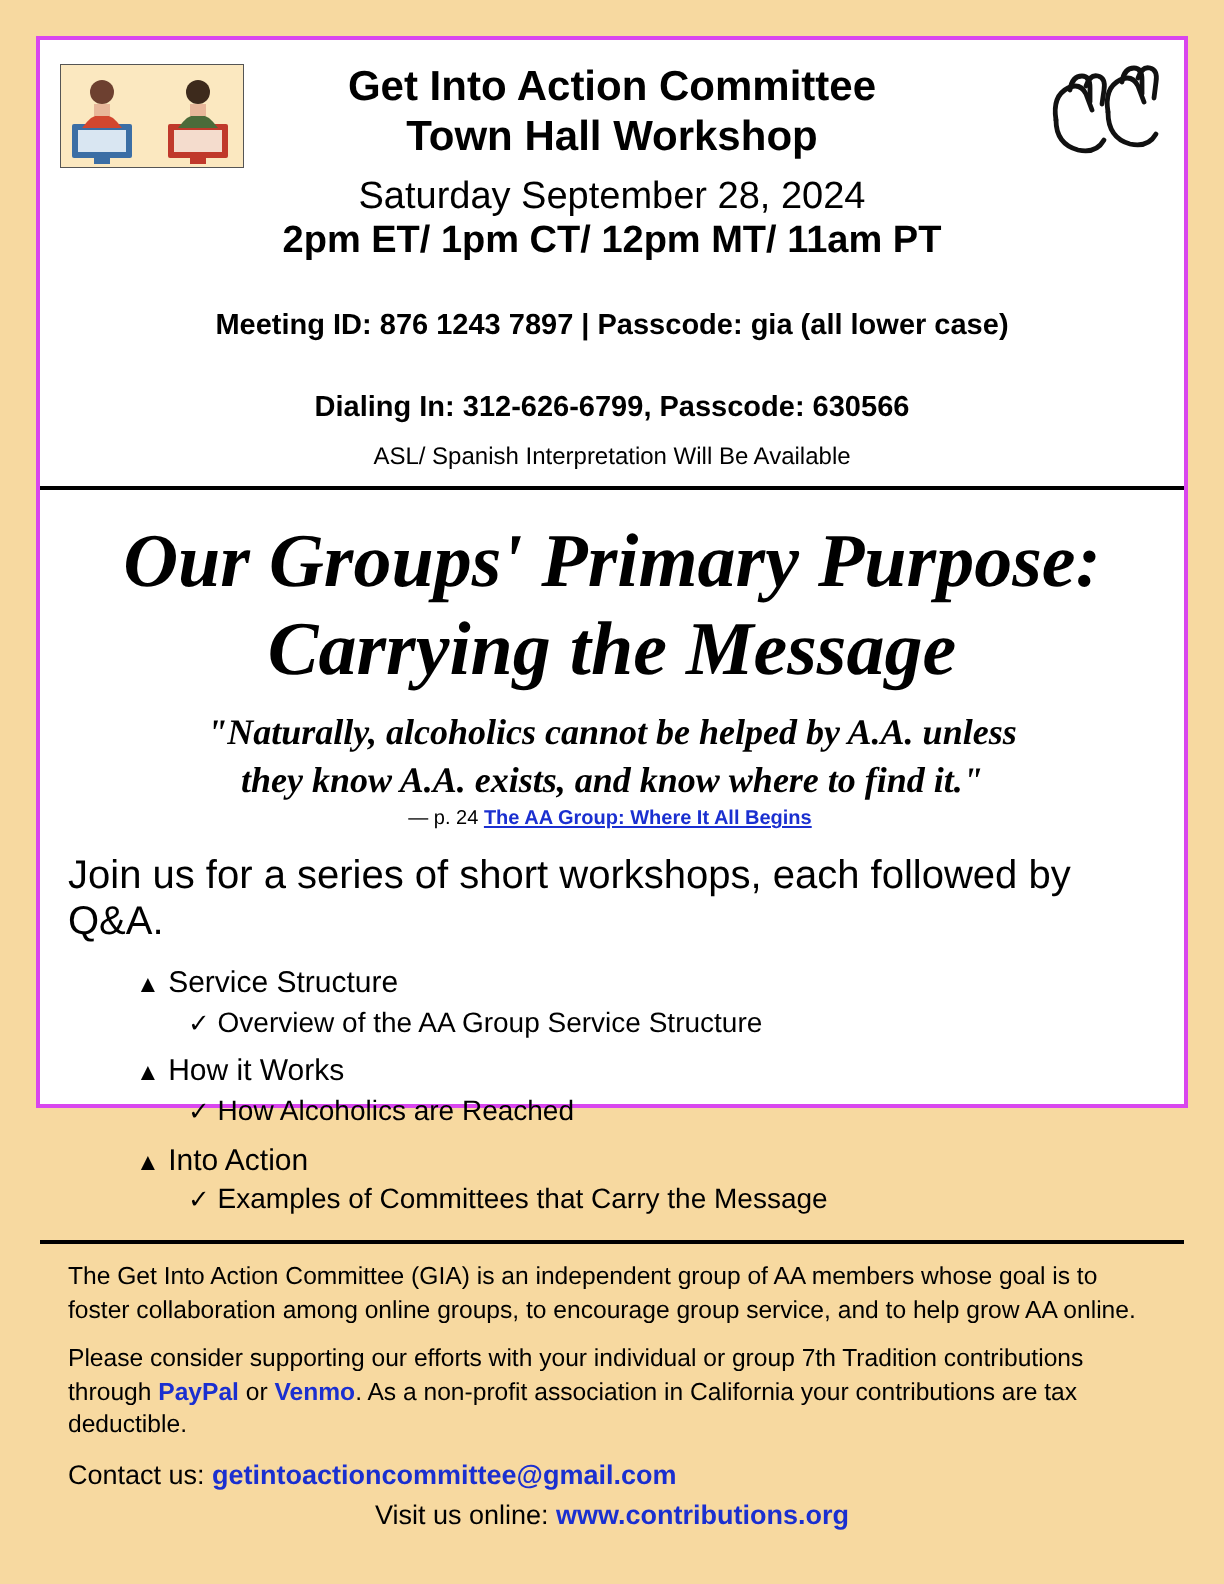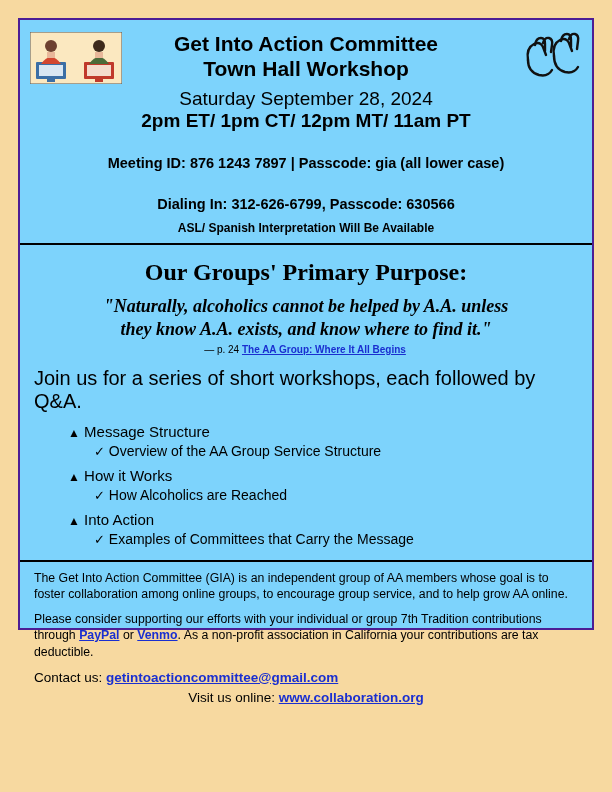--- a/index.html
+++ b/index.html
@@ -12,23 +12,23 @@
     background: #f7d9a0;
     font-family: "Liberation Sans", sans-serif;
     color: #000;
     overflow: hidden;
   }
   .flyer {
     position: absolute;
     left: 18px;
     top: 18px;
     width: 576px;
-    height: 612px;
-    background: #7dd3fc;
-    border: 2px solid #4c1d95;
+    height: 536px;
+    background: #ffffff;
+    border: 2px solid #d946ef;
     box-sizing: border-box;
   }
   
   .header {
     position: relative;
     padding: 10px 12px 6px 12px;
     text-align: center;
     border-bottom: 2px solid #000;
   }
   .header-illus {
@@ -63,34 +63,35 @@
     line-height: 1.2;
   }
   .meeting-line {
     font-size: 14.5px;
     font-weight: bold;
     line-height: 1.35;
     margin-top: 21px;
   }
   .asl-note {
     font-size: 12px;
-    font-weight: bold;
+    font-weight: normal;
     margin-top: 7px;
     margin-bottom: 2px;
   }
   
   .body-sec {
     padding: 10px 14px 4px 14px;
     border-bottom: 2px solid #000;
   }
   .theme {
     text-align: center;
     font-family: "Liberation Serif", serif;
-    font-weight: bold;
-    font-size: 24px;
+    font-style: italic;
+    font-weight: bold;
+    font-size: 38px;
     line-height: 1.16;
     margin: 4px 0 8px 0;
   }
   .quote {
     text-align: center;
     font-family: "Liberation Serif", serif;
     font-style: italic;
     font-weight: bold;
     font-size: 18px;
     line-height: 1.3;
@@ -129,21 +130,20 @@
   .chk { font-size: 13px; }
   
   .footer {
     padding: 8px 14px 6px 14px;
     font-size: 12.3px;
     line-height: 1.35;
   }
   .footer p { margin: 0 0 8px 0; }
   .link {
     color: #1a2fd0;
-    text-decoration: underline;
     font-weight: bold;
   }
   .contact {
     text-align: left;
     font-size: 13.5px;
     margin: 4px 0 2px 0;
   }
   .visit {
     text-align: center;
     font-size: 13.5px;
@@ -198,37 +198,38 @@
     <div class="title-date">Saturday September 28, 2024</div>
     <div class="title-time">2pm ET/ 1pm CT/ 12pm MT/ 11am PT</div>
     <div class="meeting-line">Meeting ID: 876 1243 7897 | Passcode: gia (all lower case)</div>
     <div class="meeting-line">Dialing In: 312-626-6799, Passcode: 630566</div>
     <div class="asl-note">ASL/ Spanish Interpretation Will Be Available</div>
   </div>
 
   <div class="body-sec">
     <div class="theme">
       <div>Our Groups' Primary Purpose:</div>
+      <div>Carrying the Message</div>
     </div>
 
     <div class="quote">
       <div>"Naturally, alcoholics cannot be helped by A.A. unless</div>
       <div>they know A.A. exists, and know where to find it."</div>
     </div>
 
     <div class="attrib">
       <span>— p. 24 </span><span class="src">The AA Group: Where It All Begins</span>
     </div>
 
     <div class="joinus">Join us for a series of short workshops, each followed by Q&amp;A.</div>
 
     <div class="agenda">
       <div class="agenda-item">
         <span class="tri">▲</span>
-        <span>Message Structure</span>
+        <span>Service Structure</span>
       </div>
       <div class="agenda-sub">
         <span class="chk">✓</span>
         <span>Overview of the AA Group Service Structure</span>
       </div>
 
       <div class="agenda-item">
         <span class="tri">▲</span>
         <span>How it Works</span>
       </div>
@@ -245,16 +246,16 @@
         <span class="chk">✓</span>
         <span>Examples of Committees that Carry the Message</span>
       </div>
     </div>
   </div>
 
   <div class="footer">
     <p>The Get Into Action Committee (GIA) is an independent group of AA members whose goal is to foster collaboration among online groups, to encourage group service, and to help grow AA online.</p>
     <p><span>Please consider supporting our efforts with your individual or group 7th Tradition contributions through </span><span class="link">PayPal</span><span> or </span><span class="link">Venmo</span><span>. As a non-profit association in California your contributions are tax deductible.</span></p>
     <div class="contact"><span>Contact us: </span><span class="link">getintoactioncommittee@gmail.com</span></div>
-    <div class="visit"><span>Visit us online: </span><span class="link">www.collaboration.org</span></div>
+    <div class="visit"><span>Visit us online: </span><span class="link">www.contributions.org</span></div>
   </div>
 
 </div>
 
 </body></html>

